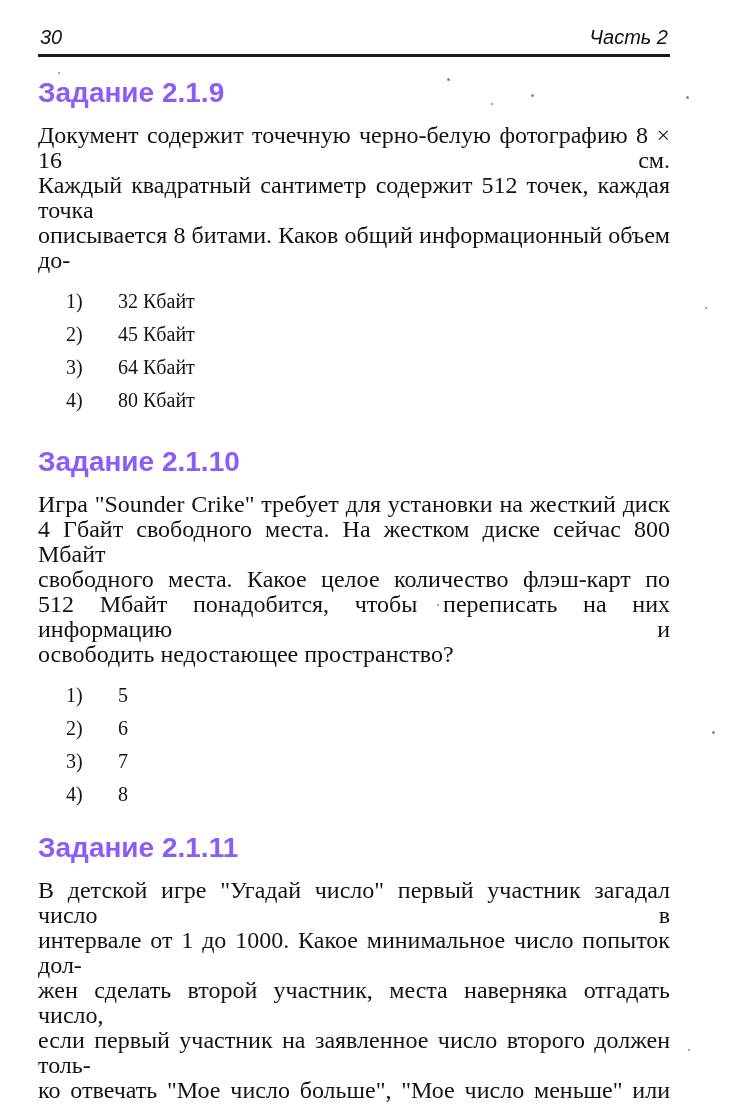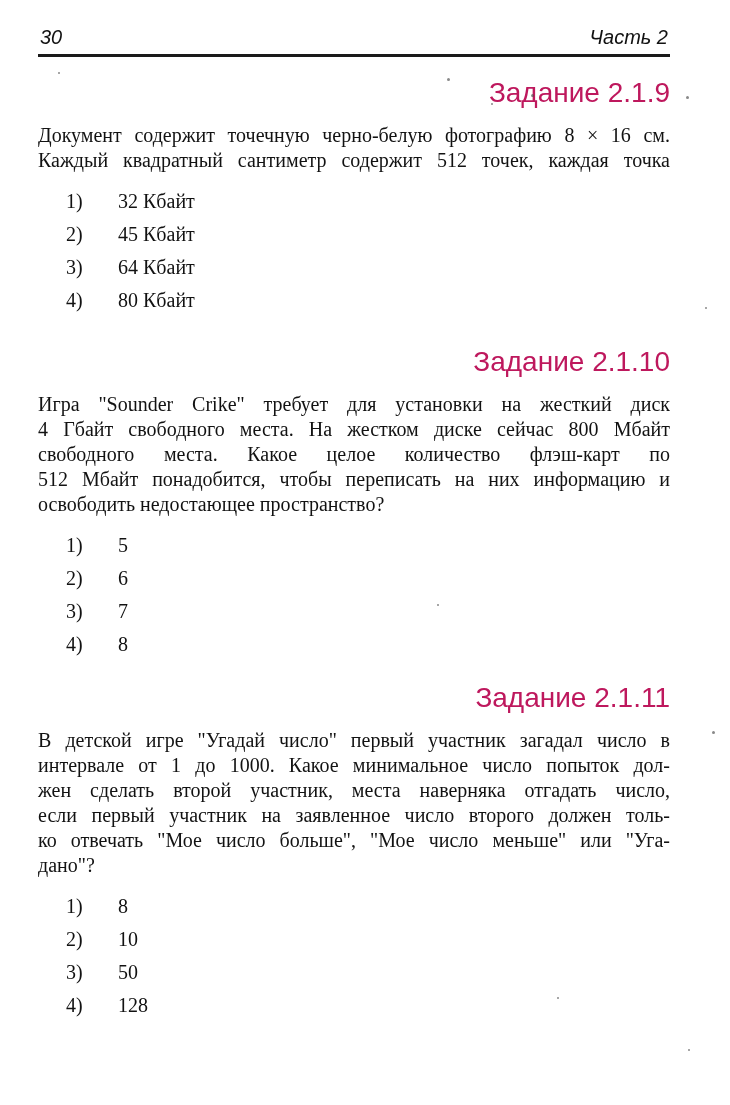--- a/index.html
+++ b/index.html
@@ -27,30 +27,29 @@
     padding: 0 2px 5px 2px;
     border-bottom: 3px solid #1a1a1a;
   }
   
   .task { margin: 0; }
   .task--1 { margin-top: 21px; }
   .task--2 { margin-top: 30px; }
   .task--3 { margin-top: 22px; }
   .task-title {
     font-family: "Liberation Sans", sans-serif;
-    font-weight: 400;
+    font-weight: 700;
     font-size: 28px;
     line-height: 30px;
     margin: 0;
-    color: #be185d;
-    text-align: right;
+    color: #8b5cf6;
   }
   .para {
     margin-top: 15px;
-    font-size: 20px;
+    font-size: 24px;
     line-height: 25px;
   }
   .line {
     text-align: justify;
     text-align-last: justify;
   }
   .line--last {
     text-align-last: left;
   }
   .options {
@@ -83,20 +82,21 @@
   <div class="running-head">
     <span>30</span>
     <span>Часть 2</span>
   </div>
 
   <section class="task task--1">
     <h1 class="task-title">Задание 2.1.9</h1>
     <div class="para">
       <div class="line">Документ содержит точечную черно-белую фотографию 8 × 16 см.</div>
       <div class="line">Каждый квадратный сантиметр содержит 512 точек, каждая точка</div>
+      <div class="line">описывается 8 битами. Каков общий информационный объем до-</div>
     </div>
     <div class="options">
       <div class="option">
         <span class="option-num">1)</span>
         <span class="option-text">32 Кбайт</span>
       </div>
       <div class="option">
         <span class="option-num">2)</span>
         <span class="option-text">45 Кбайт</span>
       </div>

